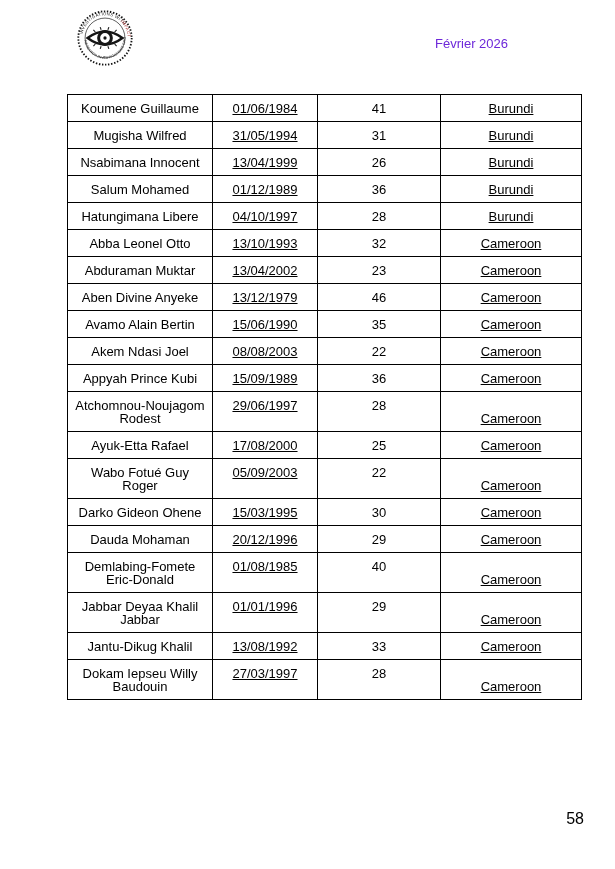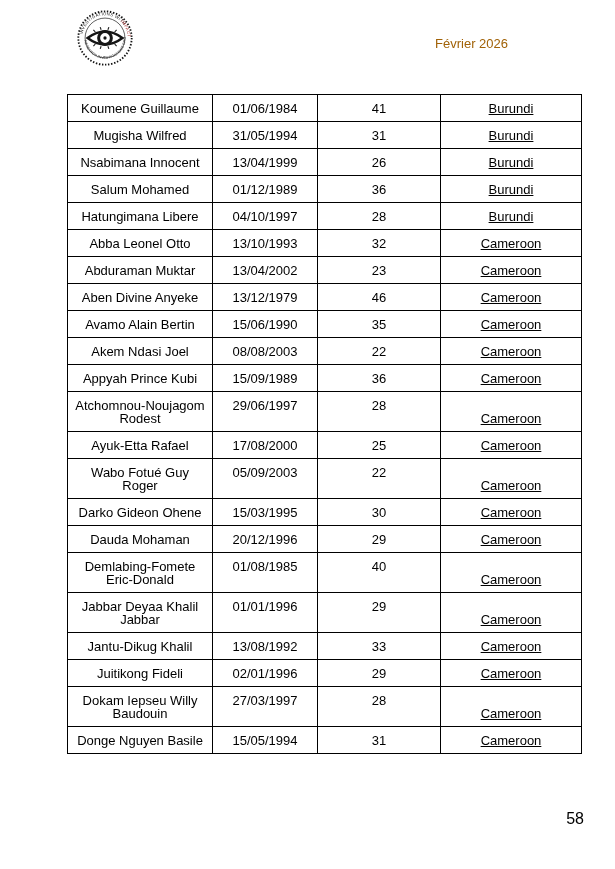--- a/index.html
+++ b/index.html
@@ -20,42 +20,42 @@
   .logo {
     position: absolute;
     left: 76px; top: 9px;
     width: 58px; height: 58px;
   }
   .header-date {
     position: absolute;
     top: 37px; right: 107px;
     font-size: 13px;
     line-height: 14px;
-    color: #a16207;
+    color: #6d28d9;
   }
 
   
   table.roster {
     position: absolute;
     left: 67px; top: 74px;
     width: 514px;
     border-collapse: collapse;
     table-layout: fixed;
     margin-top: 20px;
   }
   table.roster td {
     border: 1.5px solid #000;
     font-size: 13px;
     line-height: 13px;
     padding: 6.5px 5px;
     text-align: center;
     word-wrap: break-word;
   }
   td.cell-name            { vertical-align: middle; }
-  td.cell-date_of_birth   { vertical-align: top; }
+  td.cell-date_of_birth   { vertical-align: top; text-decoration: underline; }
   td.cell-age             { vertical-align: top; }
   td.cell-country         { vertical-align: bottom; text-decoration: underline; }
 
   
   .page-number {
     position: absolute;
     top: 812px; right: 31px;
     font-size: 16px;
     line-height: 14px;
   }
@@ -218,35 +218,23 @@
           <td class="cell cell-age">29</td>
           <td class="cell cell-country">Cameroon</td>
         </tr>
         <tr>
           <td class="cell cell-name">Jantu-Dikug Khalil</td>
           <td class="cell cell-date_of_birth">13/08/1992</td>
           <td class="cell cell-age">33</td>
           <td class="cell cell-country">Cameroon</td>
         </tr>
         <tr>
-          <td class="cell cell-name">Juitikong Fideli</td>
-          <td class="cell cell-date_of_birth">02/01/1996</td>
-          <td class="cell cell-age">29</td>
-          <td class="cell cell-country">Cameroon</td>
-        </tr>
-        <tr>
           <td class="cell cell-name">Dokam Iepseu Willy Baudouin</td>
           <td class="cell cell-date_of_birth">27/03/1997</td>
           <td class="cell cell-age">28</td>
           <td class="cell cell-country">Cameroon</td>
         </tr>
-        <tr>
-          <td class="cell cell-name">Donge Nguyen Basile</td>
-          <td class="cell cell-date_of_birth">15/05/1994</td>
-          <td class="cell cell-age">31</td>
-          <td class="cell cell-country">Cameroon</td>
-        </tr>
       </tbody>
   </table>
 
   <div class="page-number">58</div>
 
 </div>
 
 </body></html>

